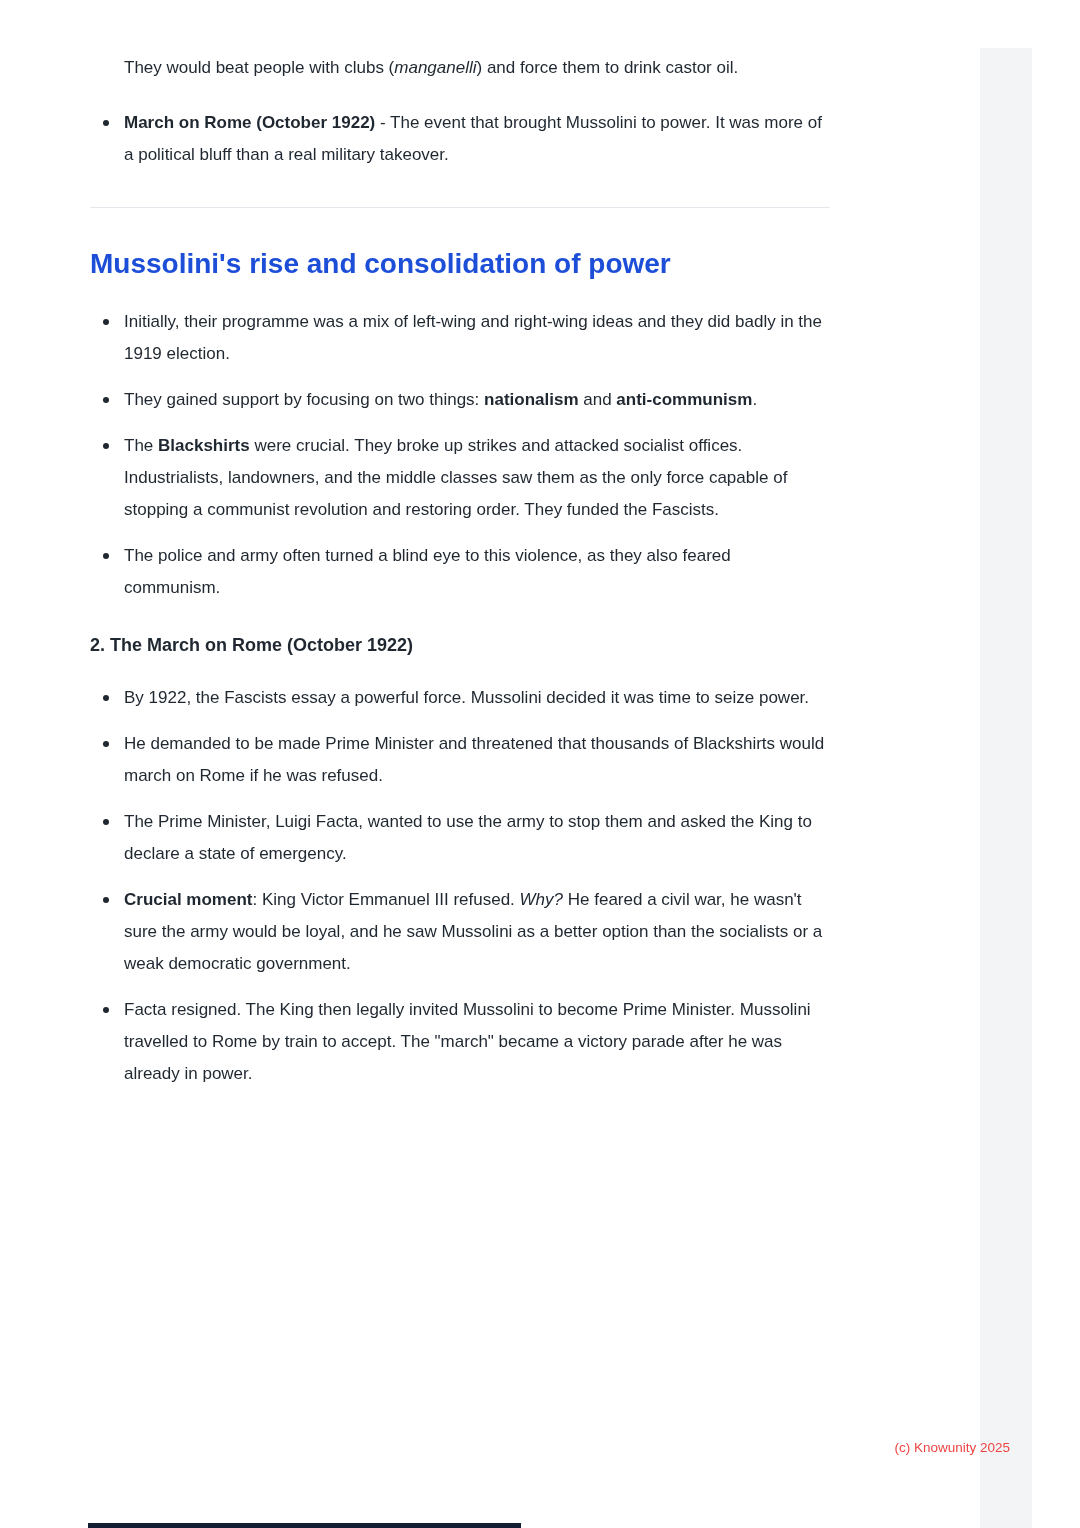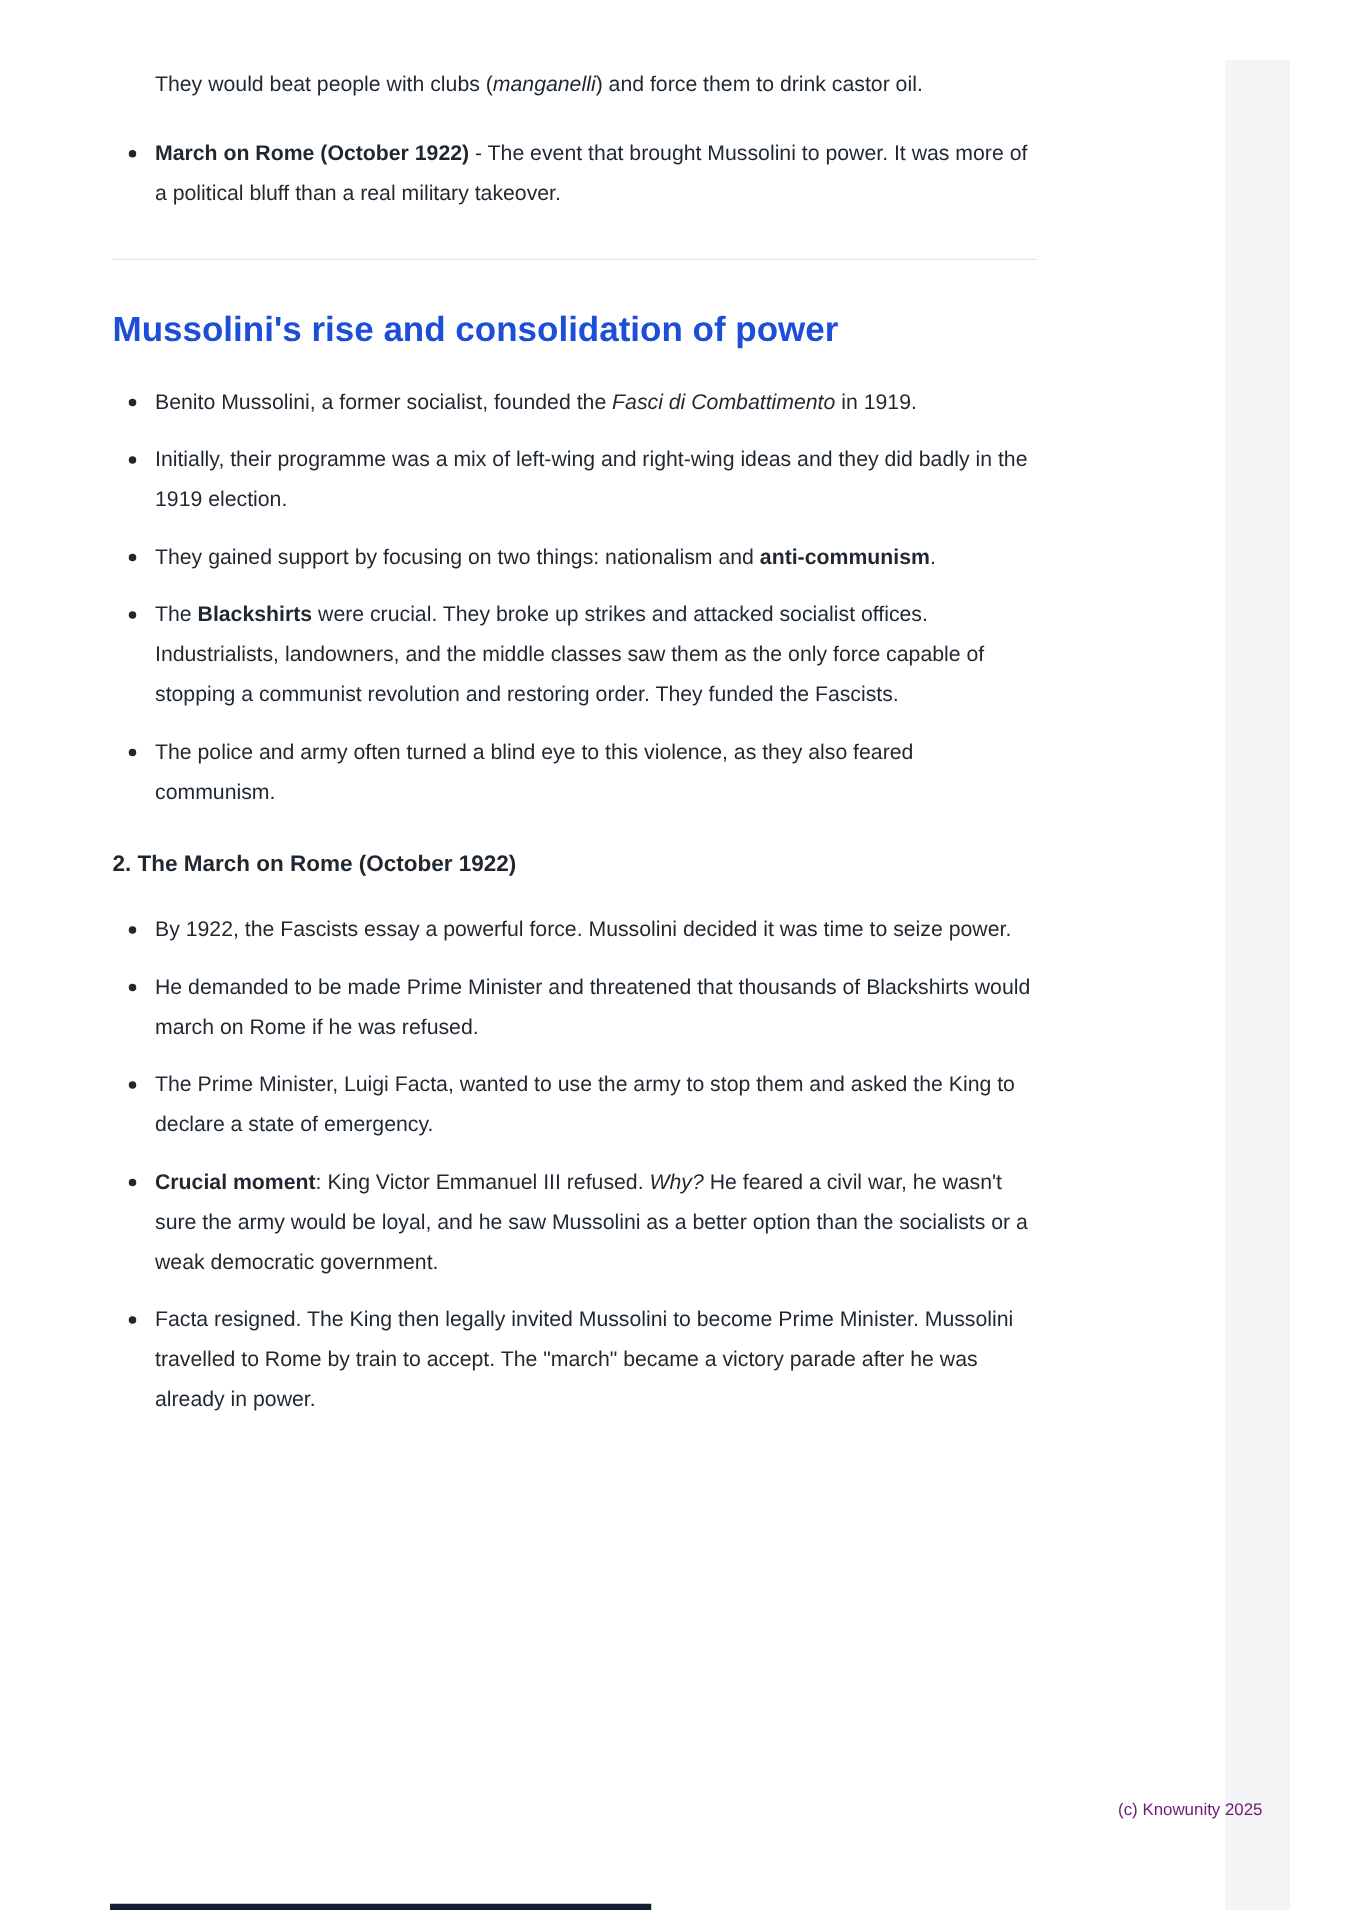--- a/index.html
+++ b/index.html
@@ -78,21 +78,21 @@
     right: 48px;
     width: 52px;
     height: 1480px;
     background: #f2f4f6;
   }
   .copyright-watermark {
     position: absolute;
     top: 1440px;
     right: 70px;
     font-size: 13.5px;
-    color: #701a75;
+    color: #ef4444;
     z-index: 2;
   }
   .bottom-bar {
     position: absolute;
     left: 88px;
     bottom: 0;
     width: 433px;
     height: 5px;
     background: #121f33;
     z-index: 3;
@@ -111,23 +111,22 @@
     <li><span style="font-weight: 700;">March on Rome (October 1922)</span><span> - The event that brought Mussolini to power. It was more of a political bluff than a real military takeover.</span></li>
   </ul>
 
   <hr class="section-divider">
 
   <h1 class="faded-heading">Mussolini's rise and consolidation of power</h1>
 
 
 
   <ul class="bullet-list section-list">
-    <li><span>Benito Mussolini, a former socialist, founded the </span><span style="font-style: italic;">Fasci di Combattimento</span><span> in 1919.</span></li>
     <li><span>Initially, their programme was a mix of left-wing and right-wing ideas and they did badly in the 1919 election.</span></li>
-    <li><span>They gained support by focusing on two things: </span><span style="font-weight: 400;">nationalism</span><span> and </span><span style="font-weight: 700;">anti-communism</span><span>.</span></li>
+    <li><span>They gained support by focusing on two things: </span><span style="font-weight: 700;">nationalism</span><span> and </span><span style="font-weight: 700;">anti-communism</span><span>.</span></li>
     <li><span>The </span><span style="font-weight: 700;">Blackshirts</span><span> were crucial. They broke up strikes and attacked socialist offices. Industrialists, landowners, and the middle classes saw them as the only force capable of stopping a communist revolution and restoring order. They funded the Fascists.</span></li>
     <li><span>The police and army often turned a blind eye to this violence, as they also feared communism.</span></li>
   </ul>
 
   <h2 class="section-subtitle">2. The March on Rome (October 1922)</h2>
 
   <ul class="bullet-list section-list">
     <li><span>By 1922, the Fascists essay a powerful force. Mussolini decided it was time to seize power.</span></li>
     <li><span>He demanded to be made Prime Minister and threatened that thousands of Blackshirts would march on Rome if he was refused.</span></li>
     <li><span>The Prime Minister, Luigi Facta, wanted to use the army to stop them and asked the King to declare a state of emergency.</span></li>

